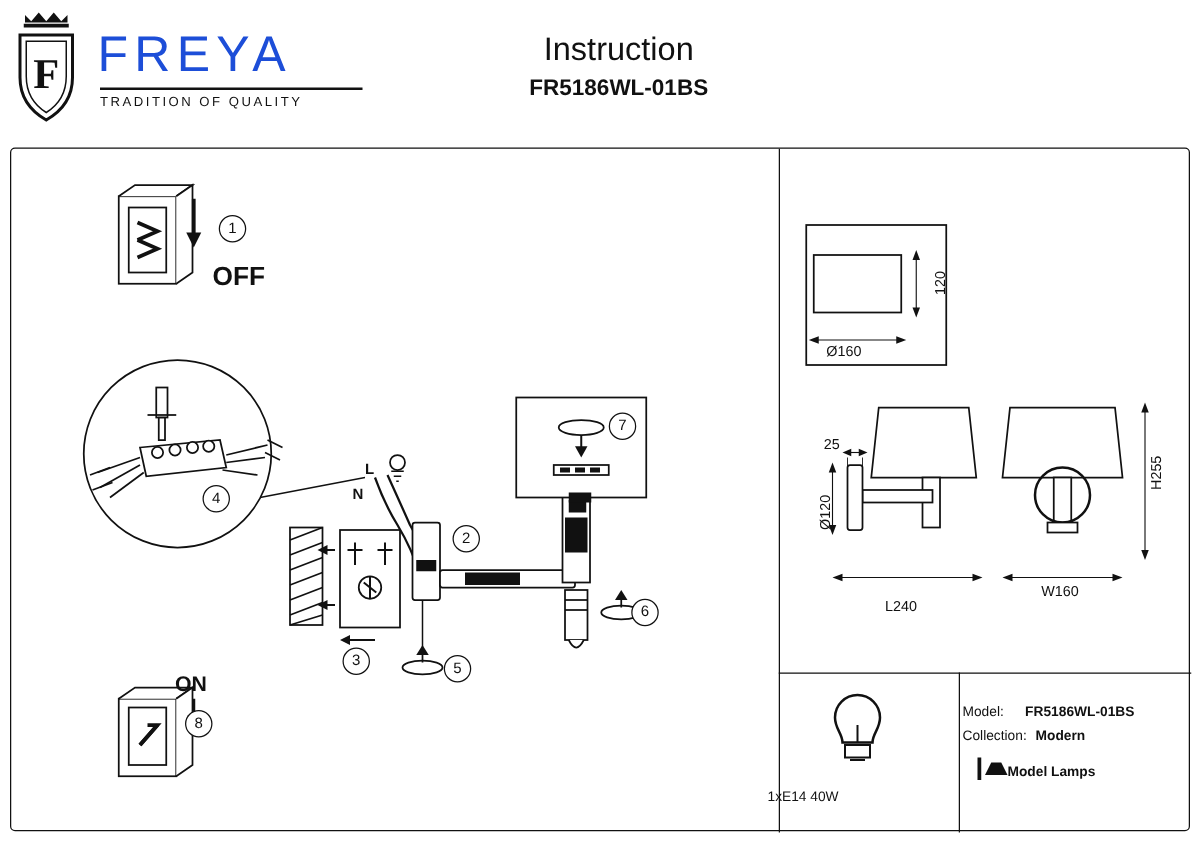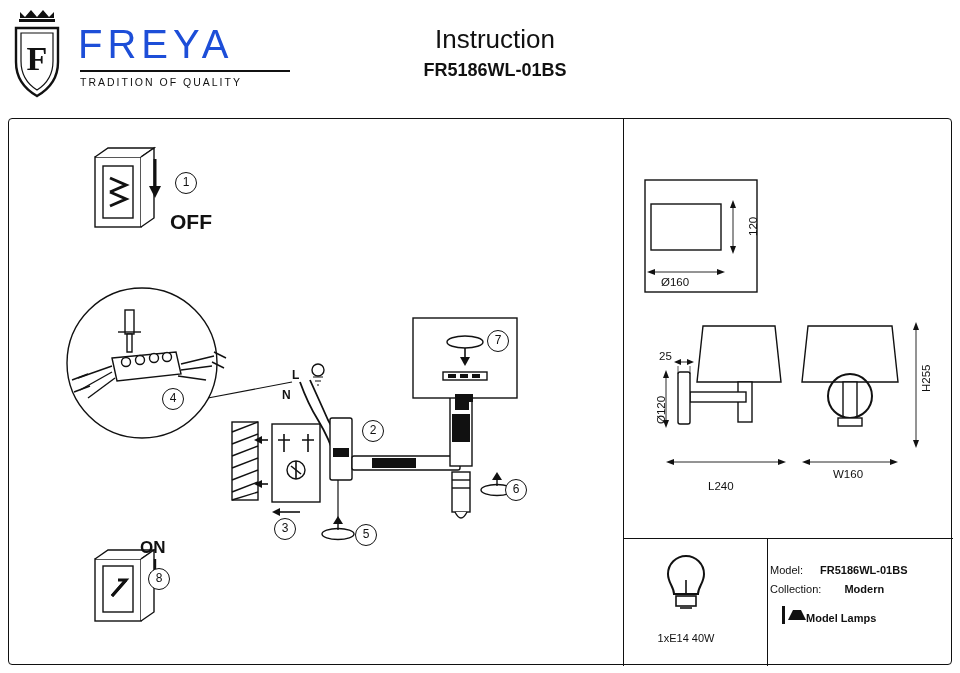--- a/index.html
+++ b/index.html
@@ -125,21 +125,20 @@
   .dim-label { position: absolute; font-size: 11.5px; color: #111; white-space: nowrap; }
   .rot90 { transform: rotate(-90deg); transform-origin: left top; }
 
   .spec-row { position: absolute; font-size: 11px; color: #111; white-space: nowrap; }
   .spec-key { color: #111; }
   .spec-val { font-weight: bold; color: #111; }
   .bulb-caption {
     position: absolute;
     left: 614px; top: 632px;
     width: 144px;
-    text-align: center;
     font-size: 11px;
     color: #111;
   }
   .cat-label {
     position: absolute;
     left: 806px; top: 612px;
     font-size: 11px;
     font-weight: bold;
     color: #111;
   }
@@ -400,19 +399,19 @@
   <div class="dim-label" style="left:920px; top:370px; width:14px;">
     <span class="rot90" style="position:absolute; left:0px; top:22px; display:block;">H255</span>
   </div>
 
   <div class="spec-row" style="left:770px; top:564px;">
     <span class="spec-key">Model:</span>
     <span class="spec-val" style="margin-left:14px;">FR5186WL-01BS</span>
   </div>
   <div class="spec-row" style="left:770px; top:583px;">
     <span class="spec-key">Collection:</span>
-    <span class="spec-val" style="margin-left:20px;">Modern</span>
+    <span class="spec-val" style="margin-left:4px;">Modern</span>
   </div>
   <div class="cat-label">Model Lamps</div>
 
   <div class="bulb-caption">1xE14 40W</div>
 
 </div>
 
 </body></html>

